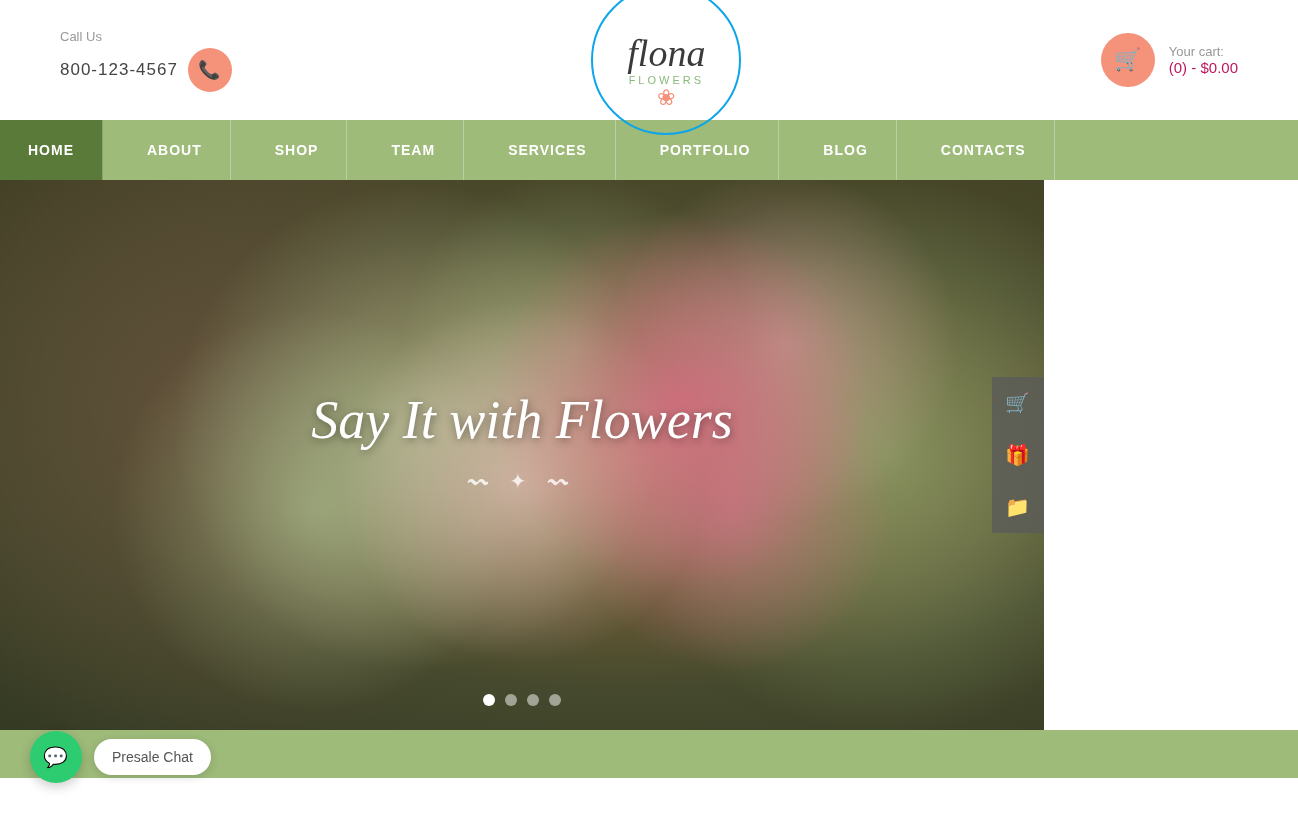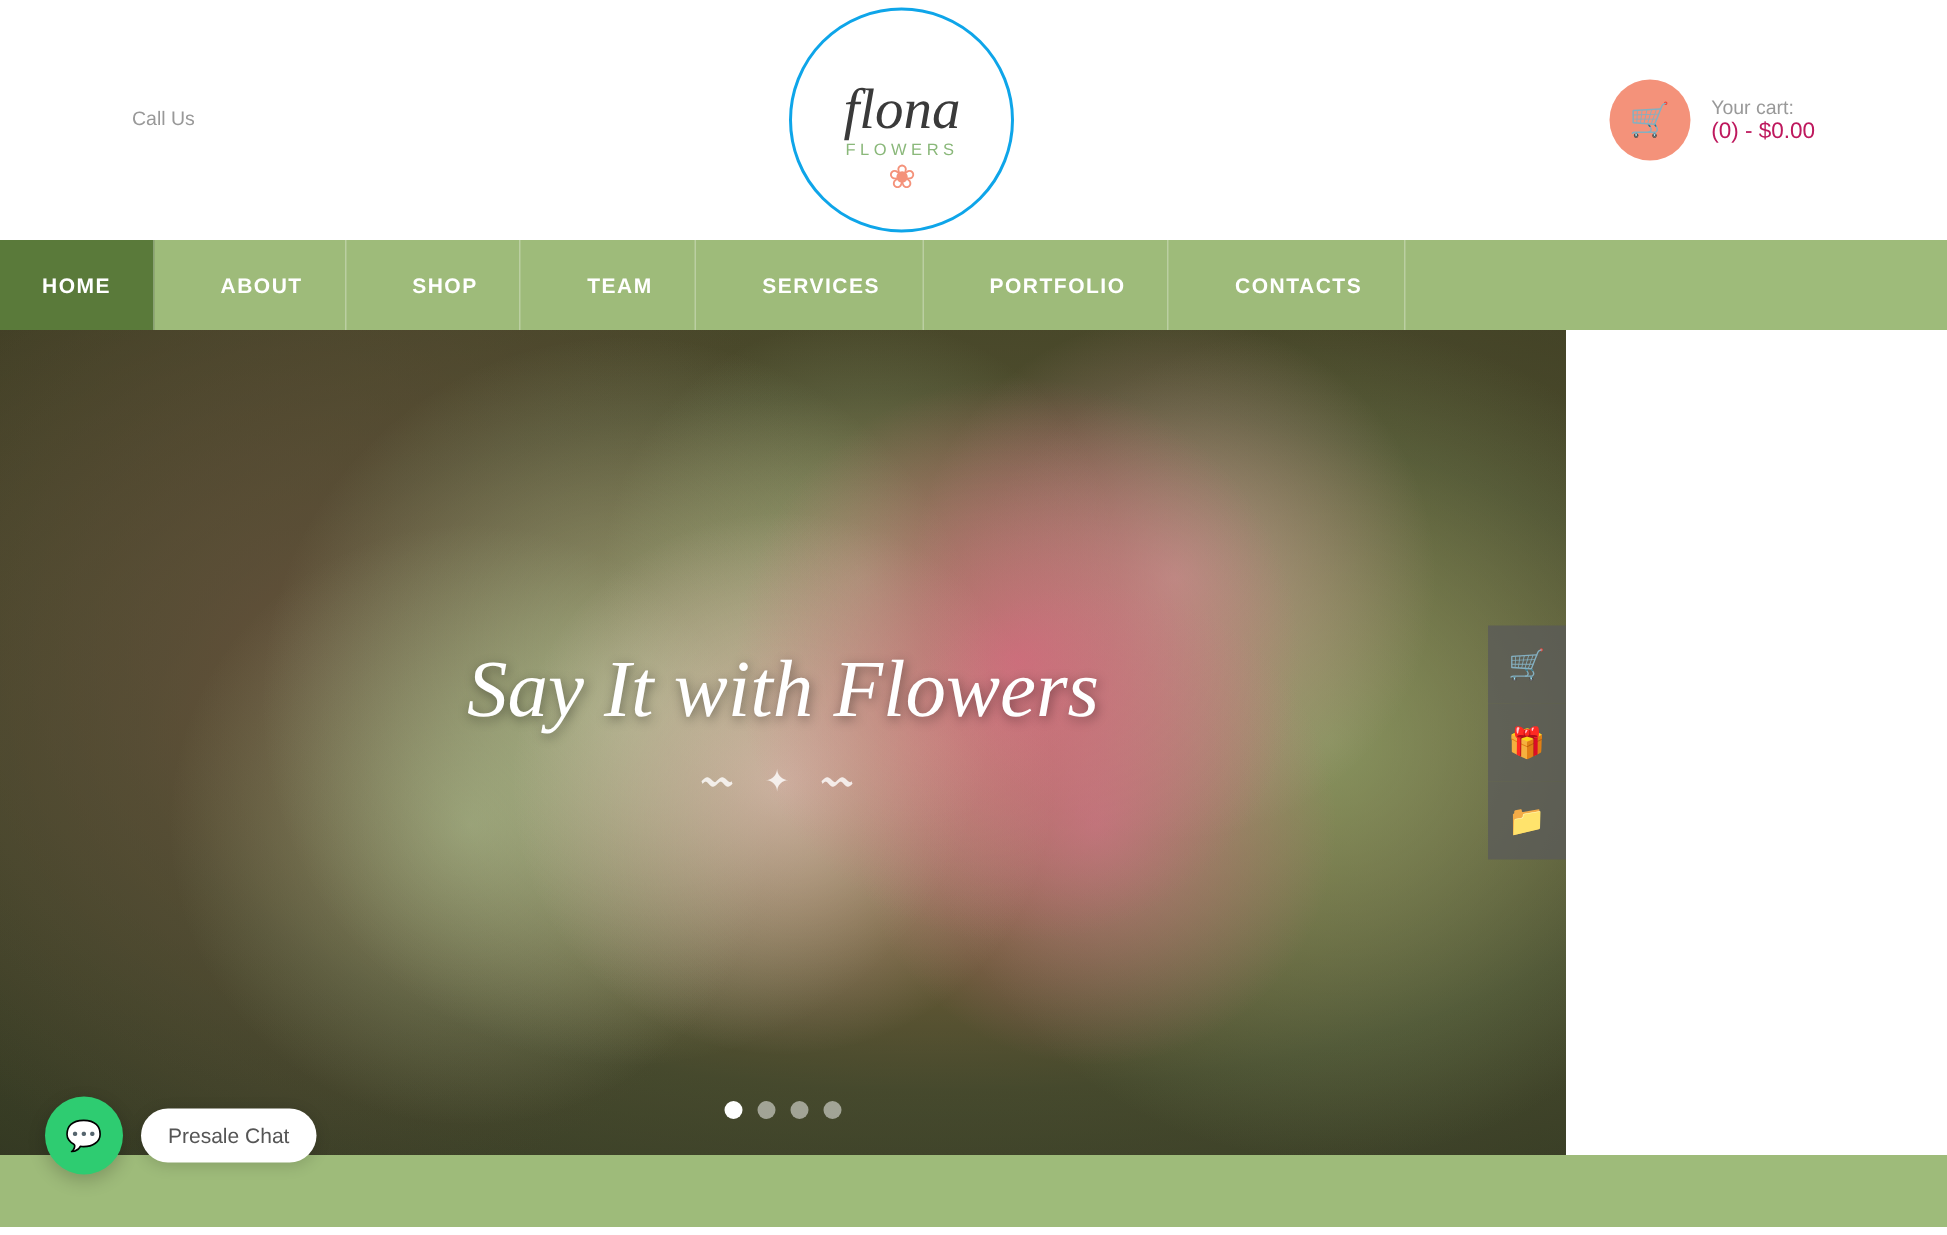--- a/index.html
+++ b/index.html
@@ -3,23 +3,23 @@
   <meta charset="utf-8">
   <style>
     * { margin: 0; padding: 0; box-sizing: border-box; }
     body { font-family: Arial, sans-serif; width: 1298px; overflow-x: hidden; background: #fff; }
 
     
     .header {
       display: flex;
       align-items: center;
       justify-content: space-between;
-      padding: 18px 88px;
+      padding: 18px 60px;
       background: #fff;
-      height: 160px;
+      height: 120px;
     }
     .header-left {
       display: flex;
       flex-direction: column;
       align-items: flex-start;
     }
     .call-us-label {
       font-size: 13px;
       color: #999;
       margin-bottom: 4px;
@@ -309,20 +309,26 @@
       height: 48px;
       width: 100%;
     }
   </style>
 </head>
 <body>
 
 <div class="header">
   <div class="header-left">
     <span class="call-us-label">Call Us</span>
+    <div class="call-us-row">
+      <span class="phone-number">800-123-4567</span>
+      <button class="phone-btn">
+        <span>📞</span>
+      </button>
+    </div>
   </div>
 
   <div class="logo-container">
     <div class="logo-circle">
       <span class="logo-text-flora">flona</span>
       <span class="logo-text-flowers">FLOWERS</span>
       <span class="logo-decoration">❀</span>
     </div>
   </div>
 
@@ -348,20 +354,23 @@
     <span>SHOP</span>
   </div>
   <div class="nav-item">
     <span>TEAM</span>
   </div>
   <div class="nav-item">
     <span>SERVICES</span>
   </div>
   <div class="nav-item">
     <span>PORTFOLIO</span>
+  </div>
+  <div class="nav-item">
+    <span>BLOG</span>
   </div>
   <div class="nav-item">
     <span>CONTACTS</span>
   </div>
   <div class="nav-spacer"></div>
 </nav>
 
 <div class="hero">
   <div class="hero-bg">
     <div class="hero-flowers"></div>

